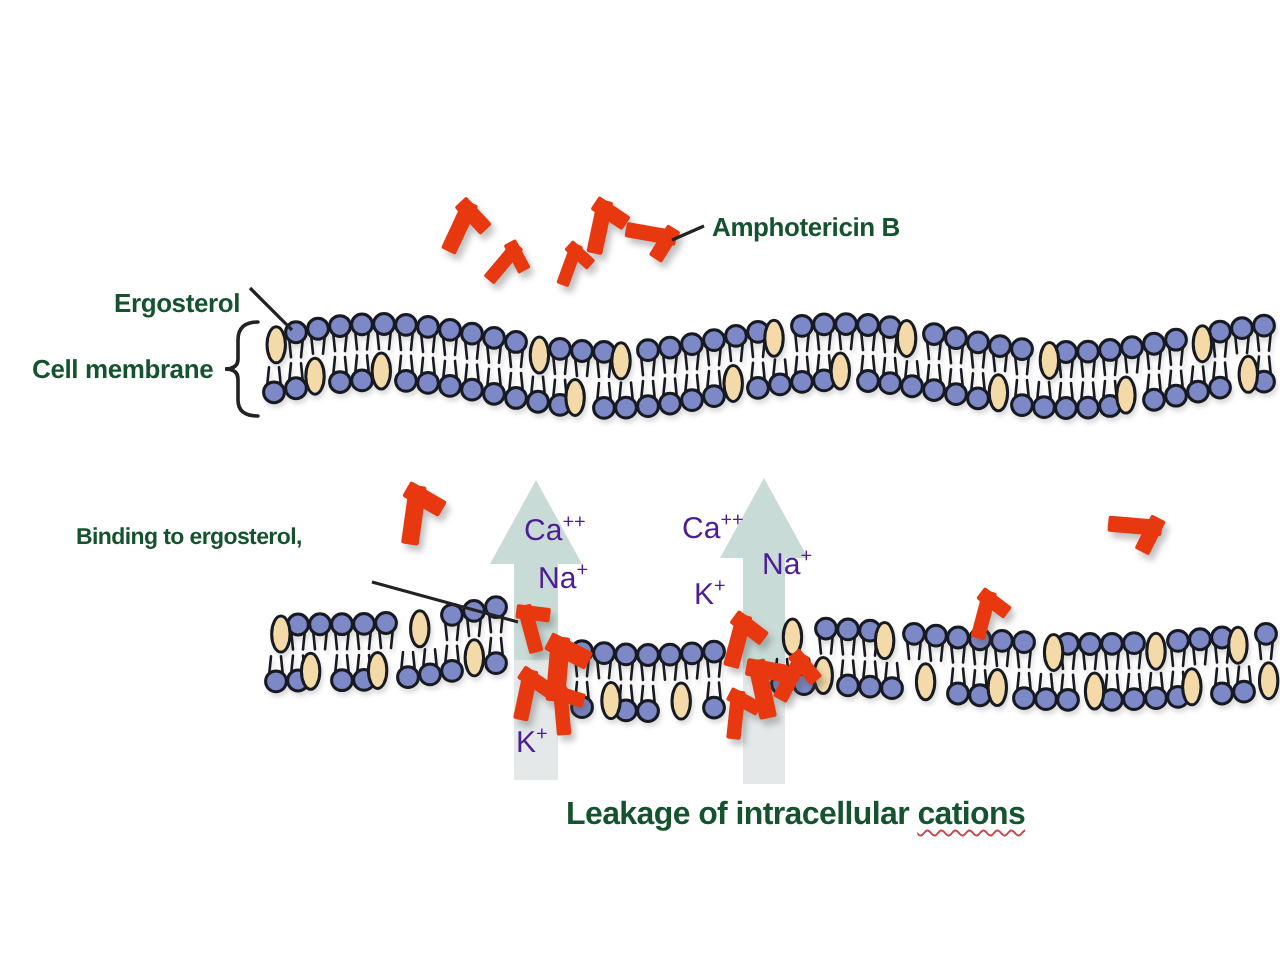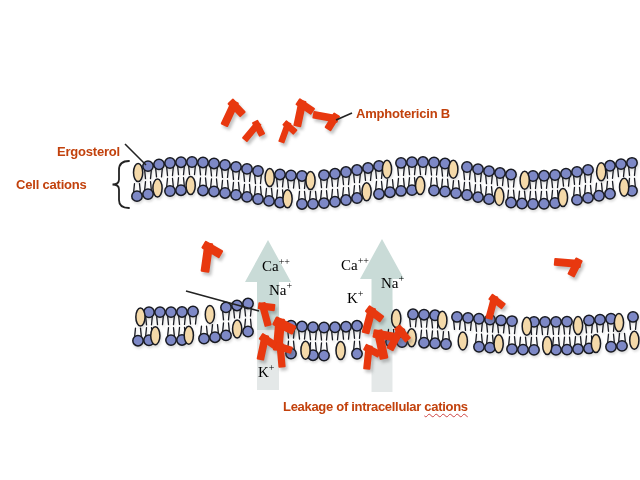--- a/index.html
+++ b/index.html
@@ -1,26 +1,26 @@
 <!DOCTYPE html>
 <html><head>
 <meta charset="utf-8">
 <style>
   html,body{margin:0;padding:0;background:#fff;}
   .canvas{
     position:relative;width:640px;height:480px;background:#ffffff;overflow:hidden;
     font-family:"Liberation Sans",sans-serif;
   }
   .canvas svg{position:absolute;left:0;top:0;}
-  .lbl{position:absolute;color:#c2410c;white-space:nowrap;line-height:1.18;}
+  .lbl{position:absolute;color:#14532d;white-space:nowrap;line-height:1.18;}
   .bold{font-weight:700;}
   .main-lbl{font-size:13px;letter-spacing:-0.2px;}
   .binding-lbl{font-size:11.5px;letter-spacing:-0.3px;}
-  .leak-lbl{font-size:13px;letter-spacing:-0.3px;}
-  .ion{position:absolute;font-size:15px;color:#000000;white-space:nowrap;font-family:Liberation Serif, serif;}
+  .leak-lbl{font-size:16px;letter-spacing:-0.3px;}
+  .ion{position:absolute;font-size:15px;color:#4c1d95;white-space:nowrap;}
   .ion sup{font-size:10px;}
   .squiggle{text-decoration:underline wavy #cc4444 1px;text-underline-offset:2px;}
   .amph-group{filter:drop-shadow(2px 3px 1.5px rgba(80,80,80,0.35));}
   .membrane-group{filter:drop-shadow(1px 2px 1px rgba(120,120,120,0.25));}
 </style>
 </head>
 <body>
 
 <div class="canvas">
   <svg id="scene" width="640" height="480" viewBox="0 0 640 480">
@@ -559,25 +559,26 @@
         </g>
       </g>
       <line x1="125" y1="144" x2="146" y2="165" stroke="#222222" stroke-width="1.6"></line>
       <line x1="352" y1="113" x2="336" y2="120" stroke="#222222" stroke-width="1.6"></line>
       <line x1="186" y1="291" x2="259" y2="311" stroke="#222222" stroke-width="1.6"></line>
       <path d="M129 161 Q119 161 119 170 L119 179.5 Q119 184.5 112.5 184.5 Q119 184.5 119 189.5 L119 200 Q119 208 129 208" fill="none" stroke="#222222" stroke-width="1.8" stroke-linecap="round"></path>
     </svg>
 
   <div class="lbl bold main-lbl" style="left:57px;top:144px">Ergosterol</div>
 
-  <div class="lbl bold main-lbl" style="left:16px;top:177px">Cell cations</div>
+  <div class="lbl bold main-lbl" style="left:16px;top:177px">Cell membrane</div>
 
   <div class="lbl bold main-lbl" style="left:356px;top:106px">Amphotericin B</div>
 
   <div class="lbl bold binding-lbl" style="left:38px;top:263px">
+    <div>Binding to ergosterol,</div>
   </div>
 
   <div class="lbl bold leak-lbl" style="left:283px;top:399px">
     <span>Leakage of intracellular </span><span class="squiggle">cations</span>
   </div>
 
   <div class="ion" style="left:262px;top:256px"><span>Ca</span><sup>++</sup></div>
   <div class="ion" style="left:269px;top:280px"><span>Na</span><sup>+</sup></div>
   <div class="ion" style="left:341px;top:255px"><span>Ca</span><sup>++</sup></div>
   <div class="ion" style="left:381px;top:273px"><span>Na</span><sup>+</sup></div>

